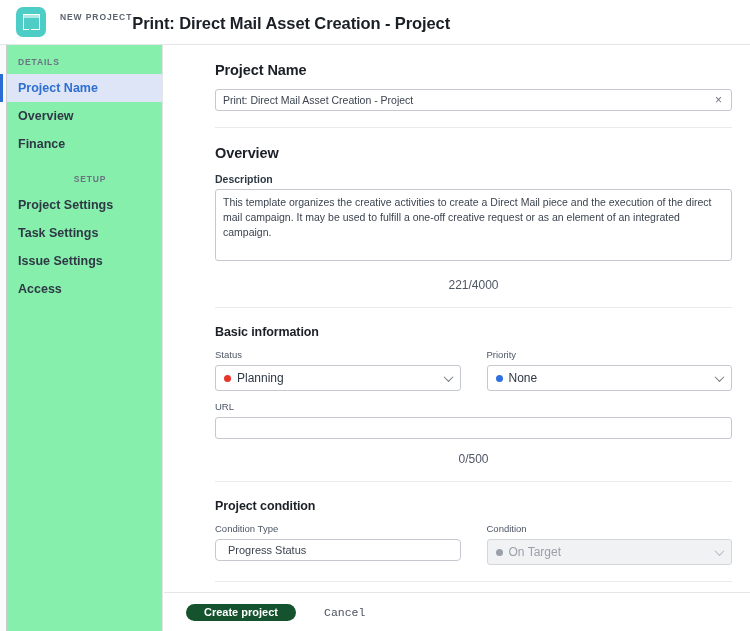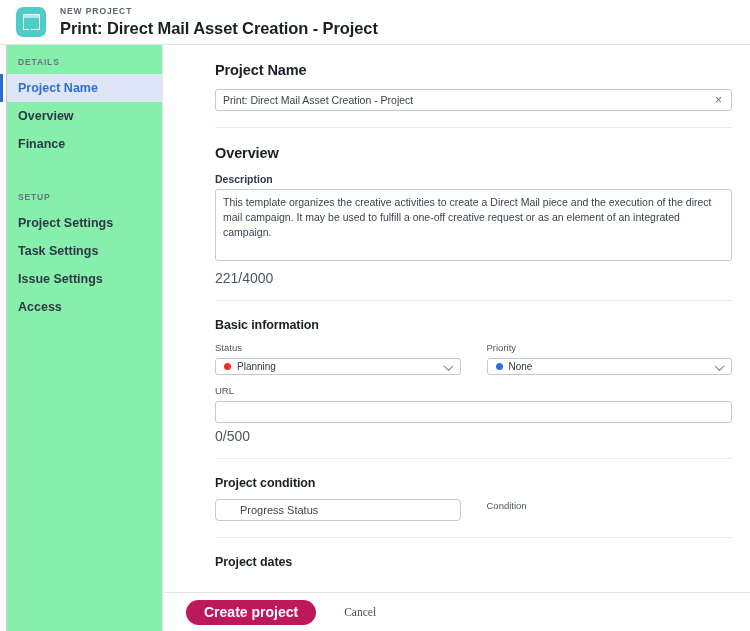--- a/index.html
+++ b/index.html
@@ -35,21 +35,21 @@
     background: rgba(255,255,255,.55);
   }
   .logo-glyph .lg-left {
     position: absolute; top: 4px; left: 0; width: 6px; bottom: 0;
     border: 1.4px solid #ffffff; border-top: none; border-right: none;
   }
   .logo-glyph .lg-right {
     position: absolute; top: 4px; left: 8px; right: 0; bottom: 0;
     border: 1.4px solid #ffffff; border-top: none; border-left: none;
   }
-  .header-text { margin-left: 14px; display: flex; flex-direction: column; justify-content: center; }
+  .header-text { margin-left: 14px; display: flex; flex-direction: row; justify-content: center; }
   .eyebrow {
     font-size: 8.5px; font-weight: bold; letter-spacing: .9px;
     color: #5b6370; text-transform: uppercase; line-height: 11px;
   }
   .page-title {
     font-size: 16.5px; font-weight: bold; color: #1b1f26;
     line-height: 20px; margin-top: 1px; letter-spacing: -0.1px;
   }
 
   
@@ -63,21 +63,21 @@
     position: absolute; top: 45px; left: 7px; width: 156px; bottom: 0;
     background: #86efac;
     border-right: 1px solid #e3e5e8;
     padding-top: 10px;
   }
   .nav-group-label {
     font-size: 8.5px; font-weight: bold; letter-spacing: .85px;
     color: #6b7280; text-transform: uppercase;
     padding: 0 0 0 11px; line-height: 14px; margin-bottom: 5px;
   }
-  .nav-group-label.setup { margin-top: 32px; }
+  .nav-group-label.setup { margin-top: 14px; text-align: center; }
   .nav-item {
     position: relative;
     font-size: 12.5px; font-weight: bold; color: #2f3845;
     line-height: 28px; height: 28px;
     padding-left: 11px; cursor: pointer;
   }
   .nav-item.active {
     background: #dde5f7; color: #2f6fd0;
   }
   .nav-item.active::before {
@@ -120,71 +120,71 @@
   }
 
   .textarea {
     width: 100%; height: 72px; resize: none;
     border: 1px solid #c5c9cf; border-radius: 3px;
     font-size: 10.5px; color: #3c4450; line-height: 15px;
     padding: 5px 7px; font-family: "Liberation Sans", sans-serif;
     outline: none; background: #fff;
   }
   .char-count {
-    font-size: 14px; color: #4d5664; margin-top: 8px; line-height: 11px;
+    font-size: 12px; color: #4d5664; margin-top: 15px; line-height: 11px; text-align: center;
   }
 
   .row2 { display: flex; gap: 26px; }
   .col { flex: 1 1 0; min-width: 0; }
 
   .select {
-    position: relative; width: 100%; height: 17px;
+    position: relative; width: 100%; height: 26px;
     border: 1px solid #c5c9cf; border-radius: 3px; background: #fff;
     display: flex; align-items: center; padding: 0 24px 0 8px;
-    font-size: 10px; color: #2f3845; cursor: pointer;
+    font-size: 12px; color: #2f3845; cursor: pointer;
   }
   .select.disabled {
     background: #f1f2f4; border-color: #d3d6da; color: #9aa0aa; cursor: default;
   }
   .dot {
     width: 7px; height: 7px; border-radius: 50%;
     margin-right: 6px; flex: 0 0 auto;
   }
   .chev {
     position: absolute; right: 8px; top: 50%; margin-top: -3px;
     width: 7px; height: 7px;
     border-right: 1.3px solid #707883; border-bottom: 1.3px solid #707883;
     transform: rotate(45deg) translate(-1px,-1px);
   }
   .select.disabled .chev { border-color: #b4b9c0; }
 
   .plain-value {
     width: 100%; height: 22px;
     border: 1px solid #c5c9cf; border-radius: 4px; background: #fff;
-    display: flex; align-items: center; padding: 0 24px;
+    display: flex; align-items: center; padding: 0 12px;
     font-size: 11px; color: #3c4450;
   }
 
   .url-spacer { margin-top: 9px; }
 
   
   .footer {
     position: absolute; left: 164px; right: 0; bottom: 0; height: 39px;
     background: #fff; border-top: 1px solid #e3e5e8;
     display: flex; align-items: center; padding-left: 22px;
   }
   .btn-primary {
-    background: #be185d; color: #fff; border: none; border-radius: 13px;
-    height: 25px; padding: 0 18px; font-size: 14px; font-weight: bold;
+    background: #14532d; color: #fff; border: none; border-radius: 13px;
+    height: 17px; padding: 0 18px; font-size: 11px; font-weight: bold;
     cursor: pointer; font-family: "Liberation Sans", sans-serif;
   }
   .btn-link {
     background: none; border: none; color: #4a5160;
     font-size: 11.5px; margin-left: 22px; cursor: pointer;
-    font-family: Liberation Serif, serif;
+    font-family: Liberation Mono, monospace;
   }
 </style>
 </head>
 <body>
 
 <div id="app">
 
   <div class="header">
     <div class="app-logo">
       <div class="logo-glyph">
@@ -269,24 +269,30 @@
         <div class="field-label">URL</div>
         <input class="text-input" type="text" style="padding-right: 7px;" value="">
         <div class="char-count">0/500</div>
       </div>
     </div>
 
     <div class="section divided">
       <div class="section-title sub">Project condition</div>
       <div class="row2">
         <div class="col">
+          <div class="field-label">Condition Type</div>
           <div class="plain-value">Progress Status</div>
         </div>
         <div class="col">
           <div class="field-label">Condition</div>
+          <div class="select disabled">
+            <span class="dot" style="background:#9aa0aa"></span>
+            <span>On Target</span>
+            <span class="chev"></span>
+          </div>
         </div>
       </div>
     </div>
 
     <div class="section divided">
       <div class="section-title sub">Project dates</div>
     </div>
 
   </div>
 

